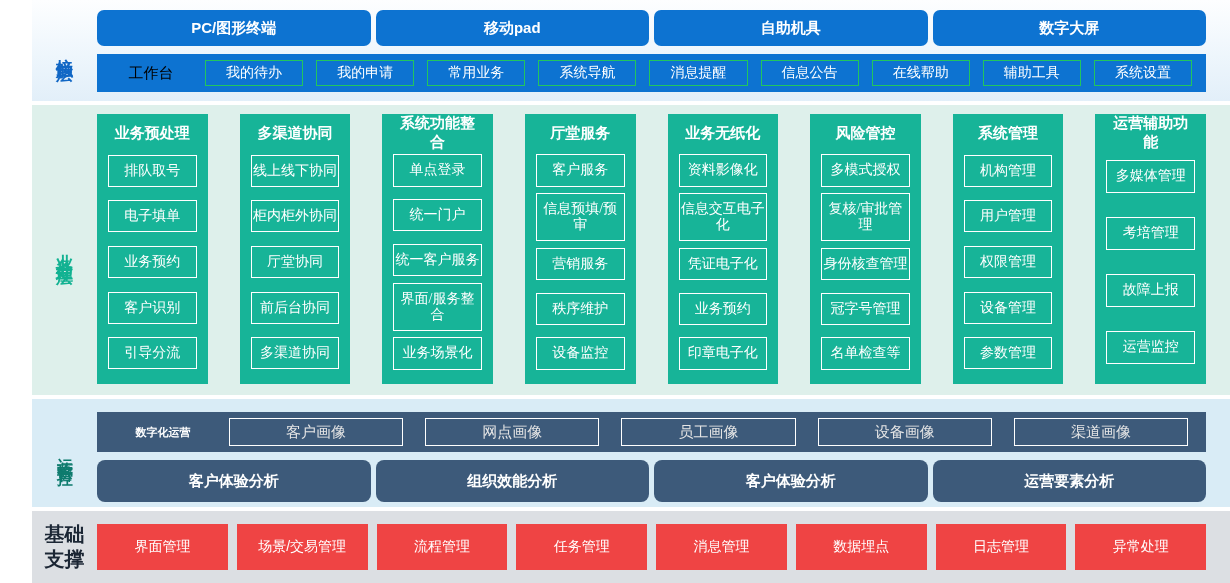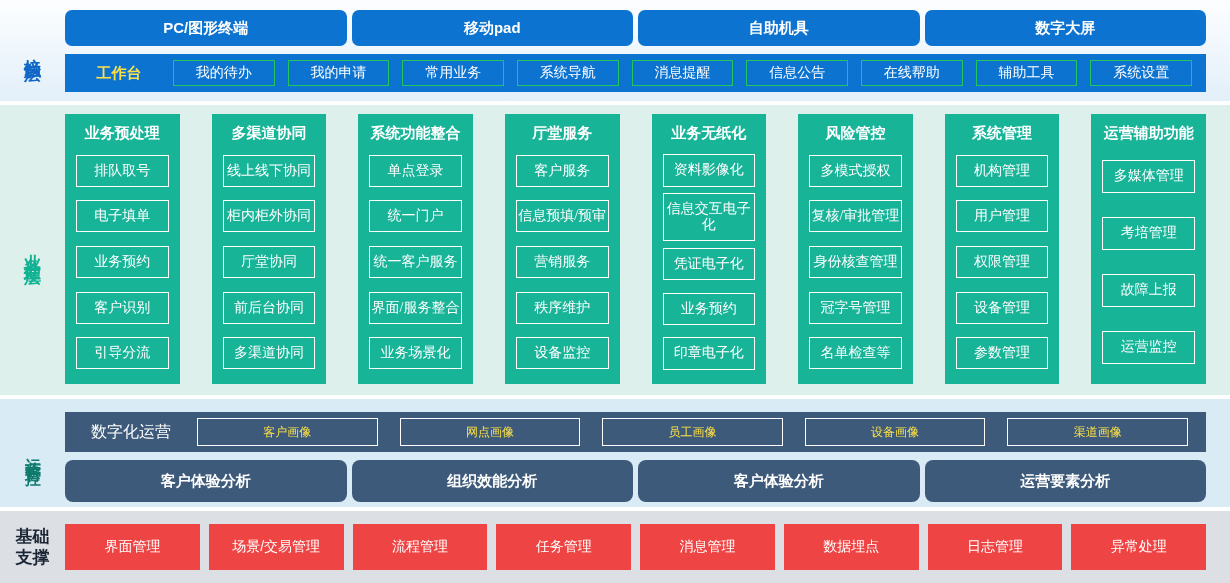--- a/index.html
+++ b/index.html
@@ -1,58 +1,58 @@
 <!DOCTYPE html>
 <html><head>
 <meta charset="utf-8">
 <style>
   * { box-sizing: border-box; margin: 0; padding: 0; }
   body { font-family: "Liberation Sans", "DejaVu Sans", sans-serif; background: #ffffff; }
   .page { width: 1230px; height: 583px; overflow: hidden; background: #ffffff; }
 
-  .band { display: flex; }
+  .band { display: flex; margin-left: 32px; }
   .gap { height: 4px; background: #ffffff; }
 
   .band-label { width: 65px; flex: 0 0 65px; display: flex; align-items: center; justify-content: center; }
   .v-label { writing-mode: vertical-lr; text-orientation: upright; font-weight: bold; font-size: 17px; letter-spacing: 4px; }
   .band-content { flex: 1; padding-right: 24px; }
 
   
   .band1 { height: 101px; background: linear-gradient(180deg, #fdfeff 0%, #eef6fc 55%, #e2eff9 100%); }
   .band1 .v-label { color: #1167c5; }
   .channels { display: flex; gap: 5px; margin-top: 10px; height: 36px; }
   .channel-btn { flex: 1; background: #0d73d1; border-radius: 7px; color: #ffffff; font-weight: bold; font-size: 15px; display: flex; align-items: center; justify-content: center; cursor: pointer; }
   .workbench { margin-top: 8px; height: 38px; background: #0d73d1; display: flex; align-items: center; padding: 0 14px 0 0; }
-  .workbench-label { width: 108px; flex: 0 0 108px; color: #fde047; font-weight: bold; font-size: 15px; text-align: center; }
+  .workbench-label { width: 108px; flex: 0 0 108px; color: #000000; font-weight: normal; font-size: 15px; text-align: center; }
   .wb-items { flex: 1; display: flex; gap: 13px; }
   .wb-btn { flex: 1; height: 26px; border: 1px solid #22c55e; color: #ffffff; font-size: 14px; display: flex; align-items: center; justify-content: center; cursor: pointer; }
 
   
   .band2 { height: 290px; background: #def0eb; }
   .band2 .v-label { color: #12b292; }
   .columns { display: flex; gap: 32px; height: 100%; padding: 9px 0 11px 0; font-family: Liberation Serif, serif; }
   .col { flex: 1; background: #17b498; display: flex; flex-direction: column; padding: 4px 11px 8px 11px; }
   .col-title { color: #ffffff; font-weight: bold; font-size: 15px; text-align: center; height: 30px; display: flex; align-items: center; justify-content: center; }
   .col-slot { flex: 1; display: flex; align-items: center; }
   .col-btn { width: 100%; border: 1px solid #ffffff; color: #ffffff; font-size: 14px; text-align: center; padding: 7px 1px; line-height: 1.15; cursor: pointer; }
 
   
   .band3 { height: 108px; background: #d9ecf6; }
   .band3 .v-label { color: #0e7b6e; font-size: 16px; }
   .ops-bar { margin-top: 13px; height: 40px; background: #3d5a7a; display: flex; align-items: center; padding-right: 18px; }
-  .ops-label { width: 132px; flex: 0 0 132px; color: #ffffff; font-weight: normal; font-size: 16px; text-align: center; }
+  .ops-label { width: 132px; flex: 0 0 132px; color: #ffffff; font-weight: bold; font-size: 11px; text-align: center; }
   .ops-items { flex: 1; display: flex; gap: 22px; }
-  .ops-btn { flex: 1; height: 28px; border: 1px solid #ffffff; color: #fde047; font-size: 12px; display: flex; align-items: center; justify-content: center; cursor: pointer; }
+  .ops-btn { flex: 1; height: 28px; border: 1px solid #ffffff; color: #e5e5e5; font-size: 15px; display: flex; align-items: center; justify-content: center; cursor: pointer; }
   .analysis-row { margin-top: 8px; display: flex; gap: 5px; height: 42px; }
   .analysis-btn { flex: 1; background: #3d5a7a; border-radius: 8px; color: #ffffff; font-weight: bold; font-size: 15px; display: flex; align-items: center; justify-content: center; cursor: pointer; }
 
   
   .band4 { height: 72px; background: #dcdfe3; }
   .band4 .band-label { width: 65px; }
-  .found-label { color: #1b2634; font-weight: bold; font-size: 17px; width: 2.2em; line-height: 1.25; word-break: break-all; text-align: center; }
+  .found-label { color: #1b2634; font-weight: bold; font-size: 20px; width: 2.2em; line-height: 1.25; word-break: break-all; text-align: center; }
   .found-items { display: flex; gap: 9px; margin-top: 13px; height: 46px; }
   .found-btn { flex: 1; background: #ef4444; color: #ffffff; font-size: 14px; display: flex; align-items: center; justify-content: center; cursor: pointer; }
 </style>
 </head>
 <body>
 
 <div class="page">
 
   <div class="band band1">
     <div class="band-label">

